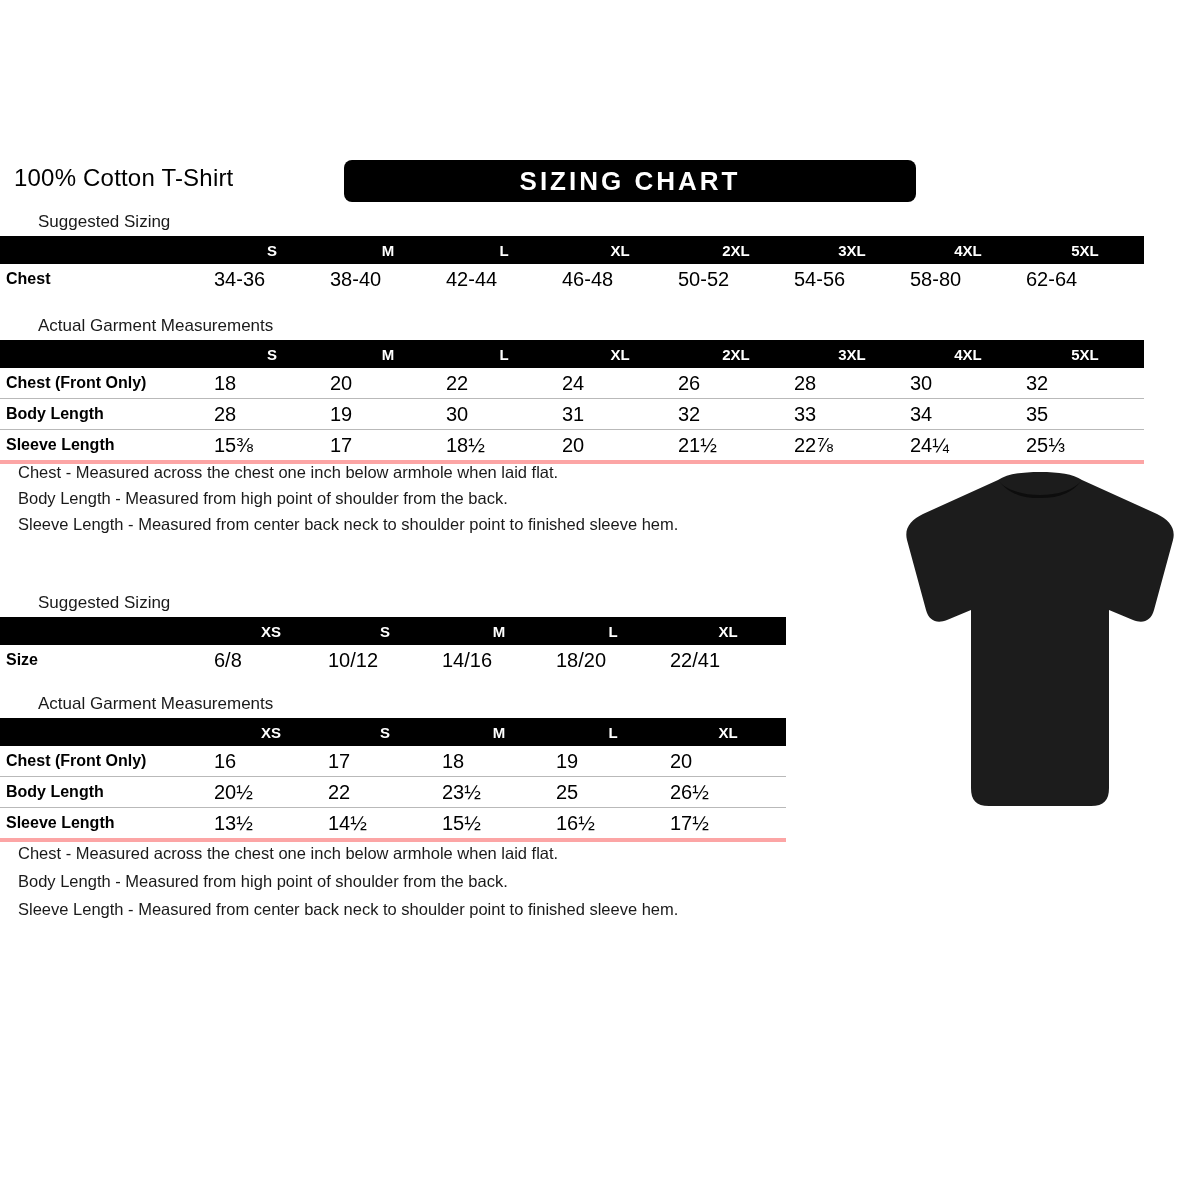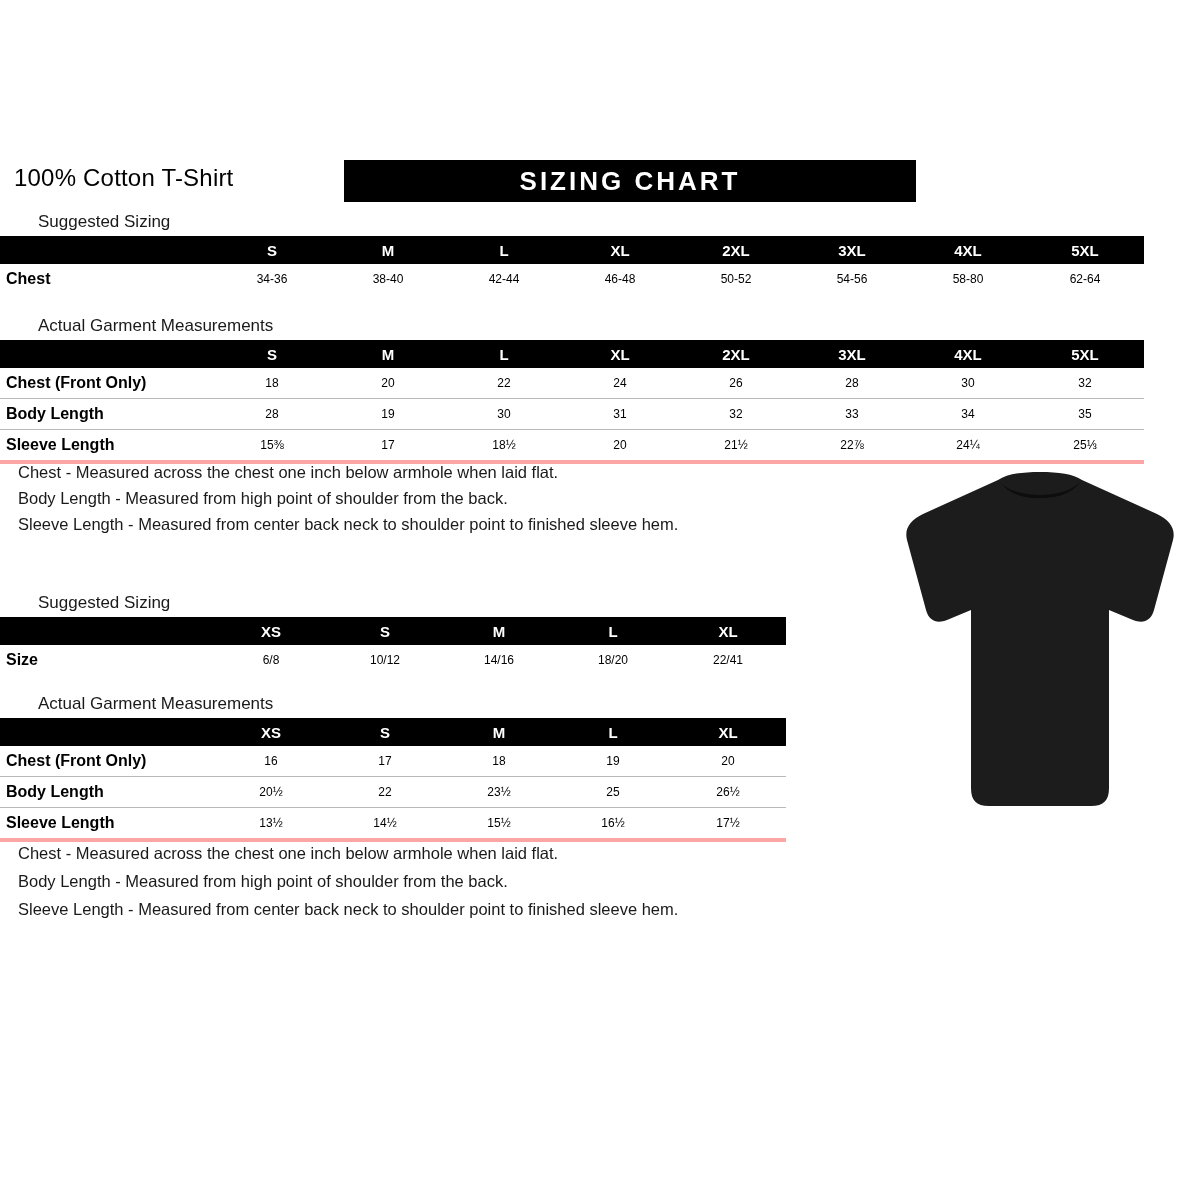--- a/index.html
+++ b/index.html
@@ -40,20 +40,21 @@
     letter-spacing: 0.2px;
     white-space: nowrap;
   }
   .sizing-banner {
     position: absolute;
     left: 330px;
     top: 0px;
     width: 572px;
     height: 42px;
     background: #000000;
+    border-radius: 8px;
   }
   .sizing-banner span {
     display: block;
     color: #ffffff;
     font-size: 26px;
     font-weight: bold;
     letter-spacing: 3px;
     text-align: center;
     line-height: 42px;
   }
@@ -87,23 +88,22 @@
     font-weight: bold;
     text-align: center;
     font-size: 15px;
     height: 28px;
   }
   table.size-table thead th.rowlabel {
     text-align: left;
     padding-left: 6px;
   }
   table.size-table tbody td {
-    text-align: center;
     color: #000000;
-    font-size: 12px;
+    font-size: 20px;
     border-bottom: 1px solid #b9b9b9;
   }
   table.size-table tbody td.rowlabel {
     text-align: left;
     padding-left: 6px;
     font-weight: bold;
     font-size: 16px;
   }
   table.size-table.no-lines tbody td {
     border-bottom: none;

